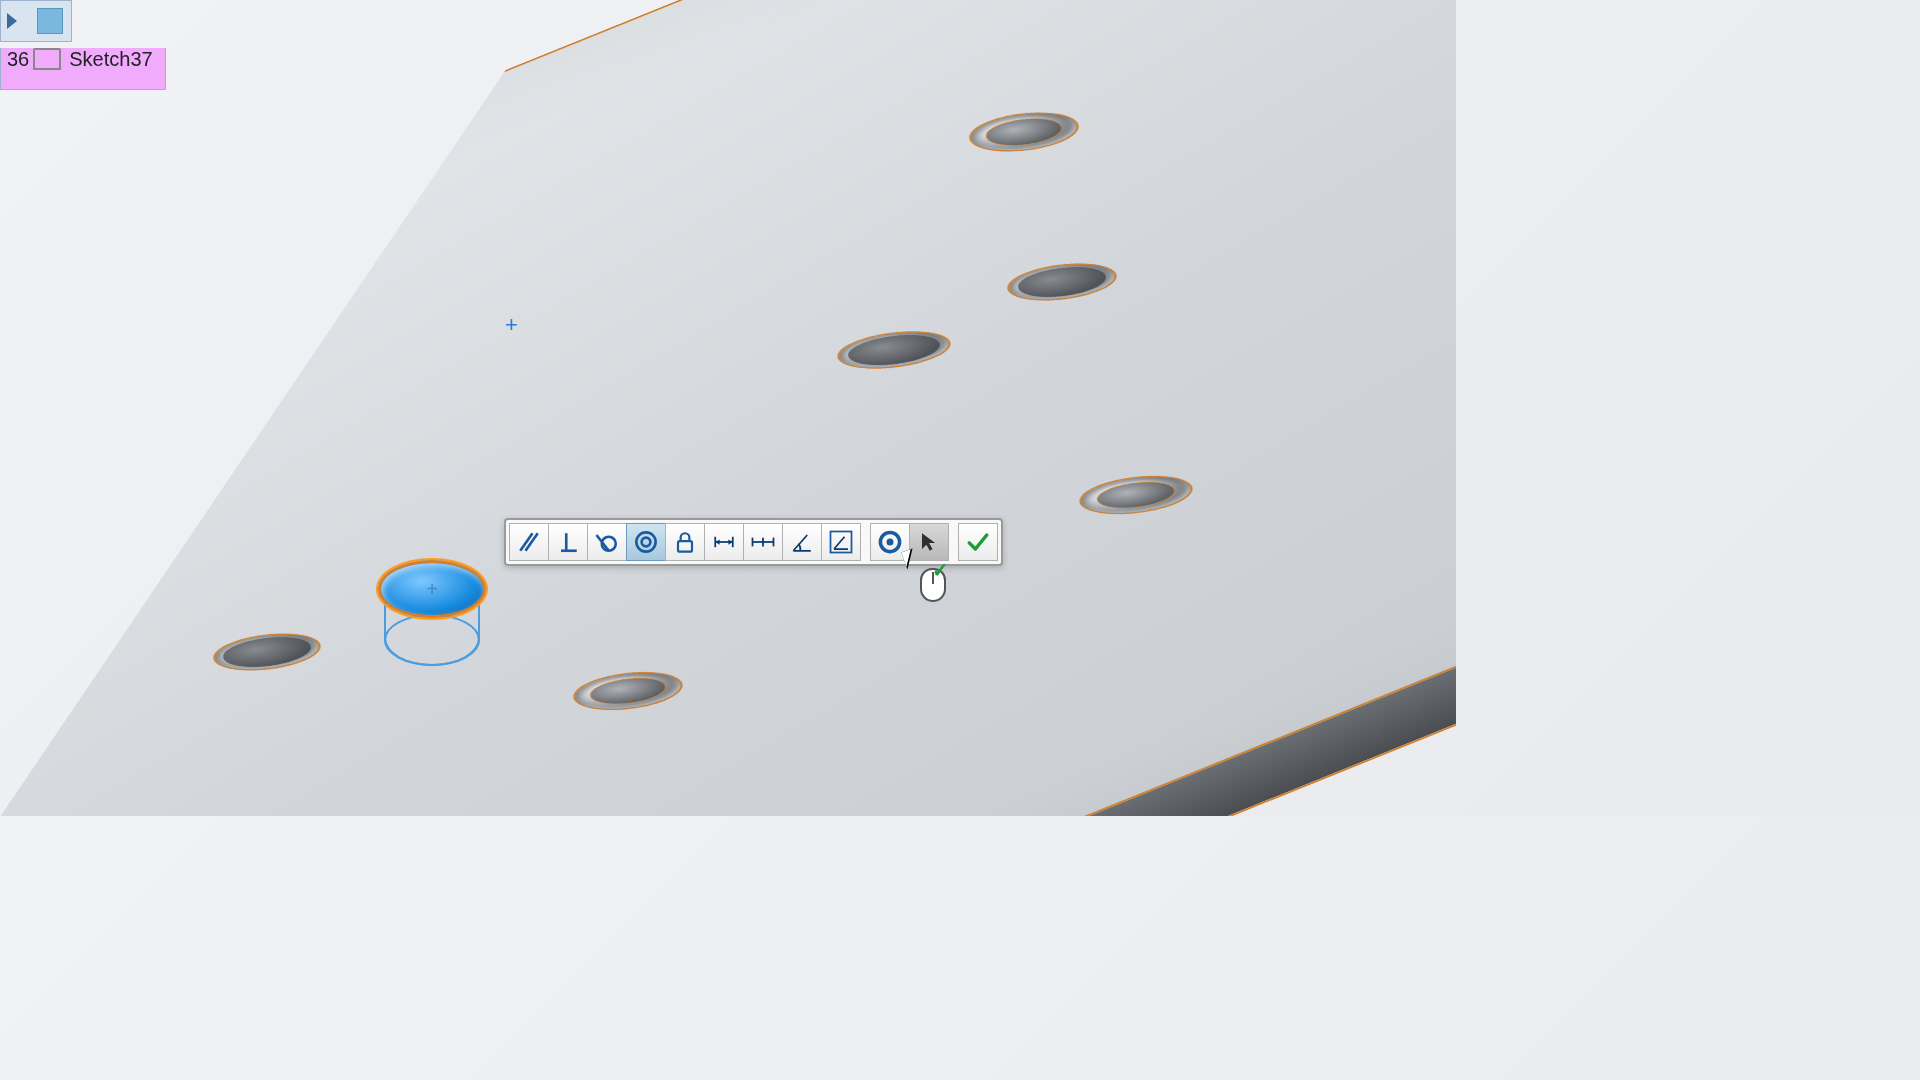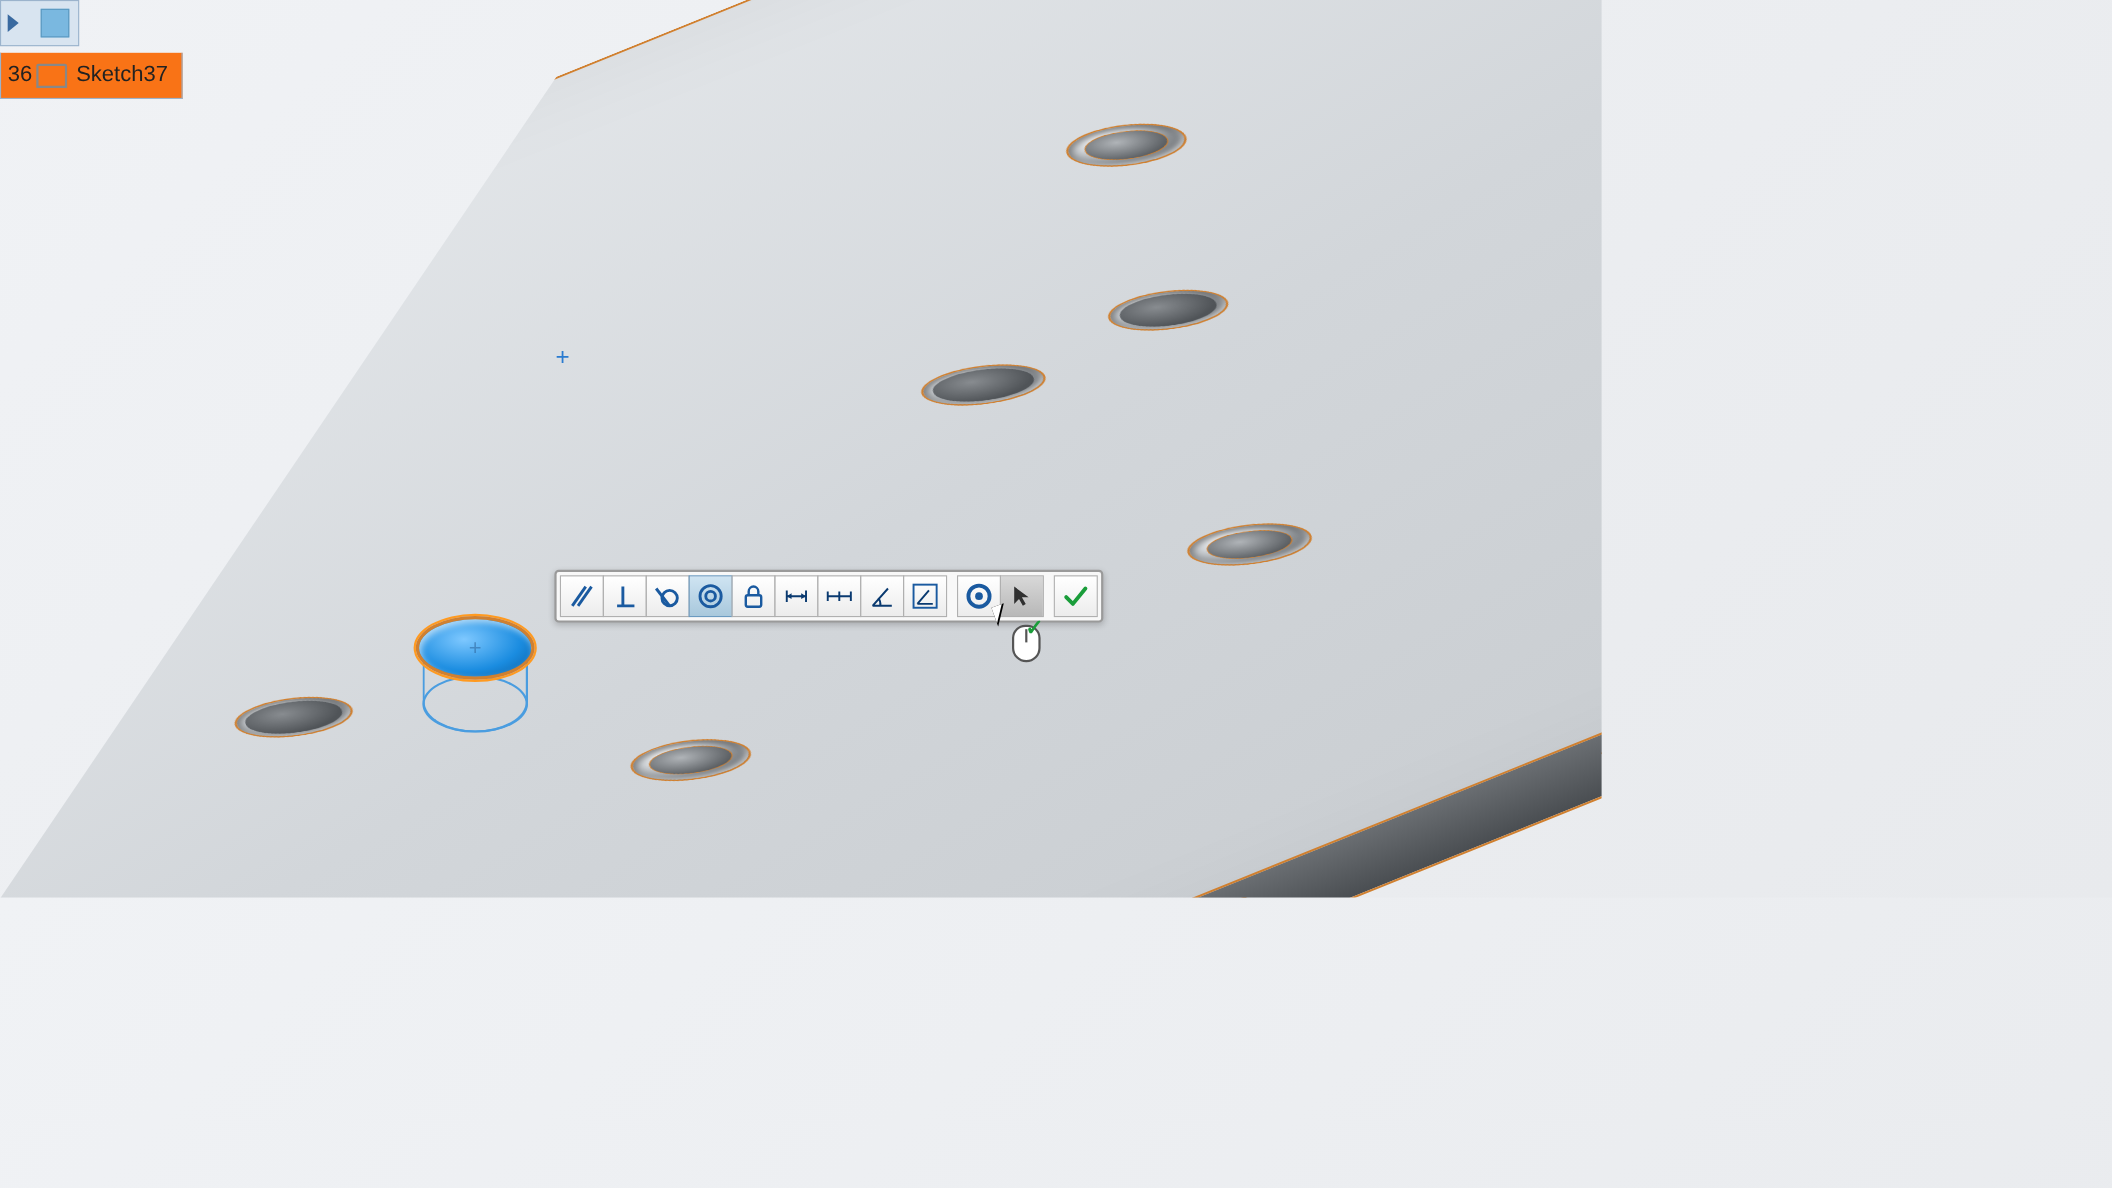--- a/index.html
+++ b/index.html
@@ -36,24 +36,24 @@
     border-bottom: 8px solid transparent;
     border-left: 10px solid #3a6aa0;
   }
   .bc-square {
     width: 26px; height: 26px;
     background: #7ab8e0;
     border: 1px solid #5a98c0;
   }
   .bc-item {
     height: 42px;
-    background: #f97316;
+    background: #f0abfc;
     border: 1px solid #9bb3cc;
     border-top: none;
-    display: flex; align-items: center;
+    display: flex; 
     padding: 0 12px 0 6px;
     font-size: 20px;
     color: #222;
   }
   .bc-icon {
     width: 28px; height: 22px;
     border: 2px solid #888;
     margin-right: 8px;
     position: relative;
     border-radius: 2px 2px 0 0;

